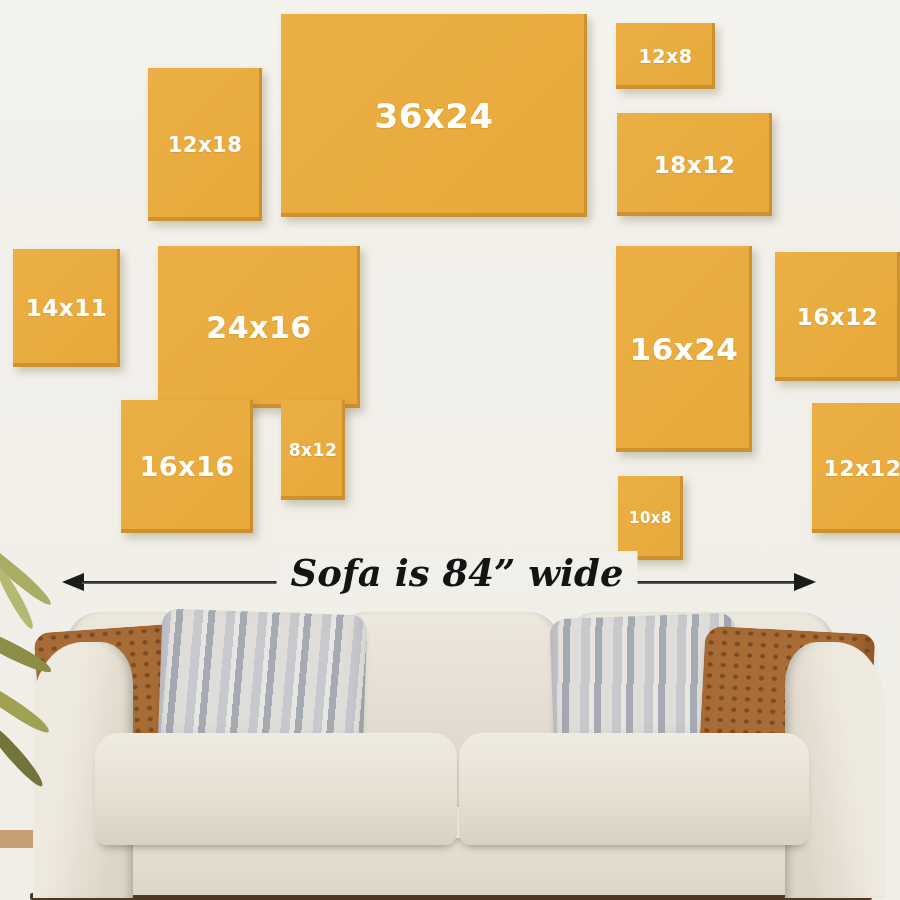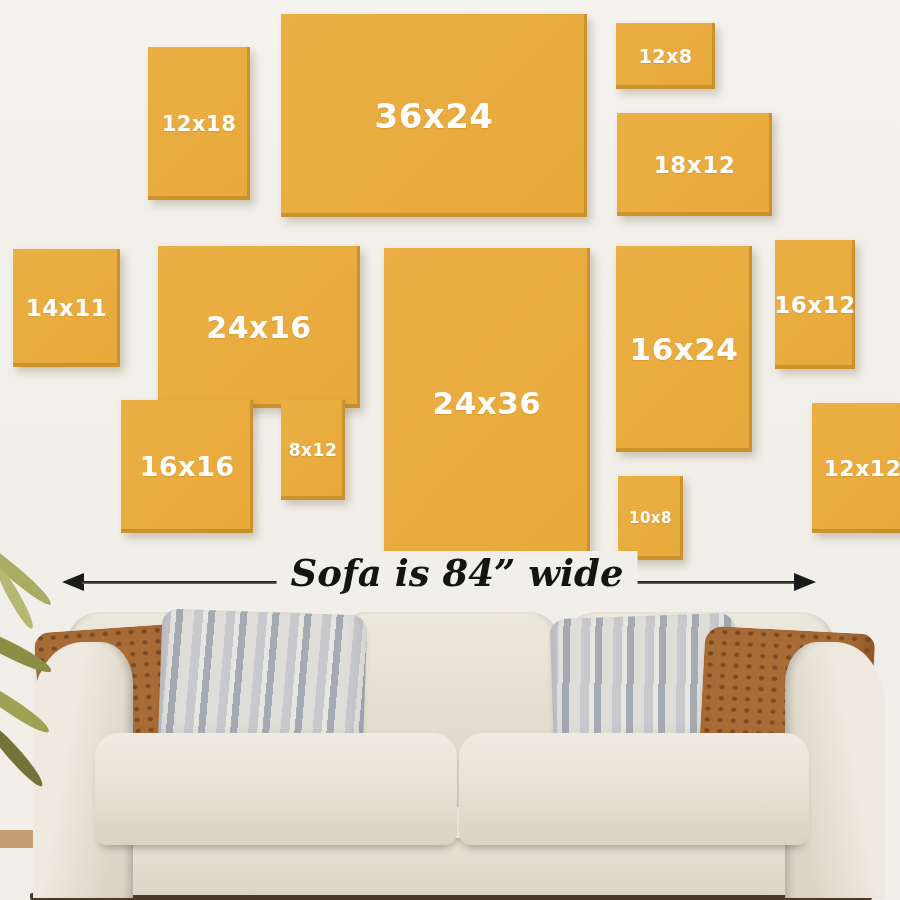--- a/index.html
+++ b/index.html
@@ -13,29 +13,29 @@
   .frame{
     position:absolute;display:flex;align-items:center;justify-content:center;
     background:linear-gradient(135deg,#EBAF45 0%,#E8A93A 100%);
     box-shadow:inset -3px -4px 0 rgba(158,105,22,.38), 4px 5px 8px rgba(110,95,60,.30);
   }
   .frame-label{
     color:#FFFFFF;font-weight:700;letter-spacing:.5px;
     font-family:"DejaVu Sans","Liberation Sans",sans-serif;
     text-shadow:0 1px 1px rgba(180,125,30,.35);
   }
-  .f0 {left:148px;top:47px;width:102px;height:153px;font-size:21px;}
+  .f0 {left:148px;top:68px;width:114px;height:153px;font-size:21px;}
   .f1 {left:281px;top:14px;width:306px;height:203px;font-size:34px;justify-content:center;}
   .f2 {left:616px;top:23px;width:99px;height:66px;font-size:19px;}
   .f3 {left:617px;top:113px;width:155px;height:103px;font-size:23px;align-items:center;}
   .f4 {left:13px;top:249px;width:107px;height:118px;font-size:23px;}
   .f5 {left:149px;top:246px;width:202px;height:162px;font-size:30px;margin-left:9px;}
   .f6 {left:384px;top:248px;width:206px;height:309px;font-size:31px;}
   .f7 {left:616px;top:246px;width:136px;height:206px;font-size:31px;}
-  .f8 {left:775px;top:240px;width:80px;height:129px;font-size:23px;}
+  .f8 {left:775px;top:252px;width:125px;height:129px;font-size:23px;}
   .f9 {left:121px;top:400px;width:132px;height:133px;font-size:27px;}
   .f10{left:281px;top:400px;width:64px;height:100px;font-size:17px;}
   .f11{left:618px;top:476px;width:65px;height:84px;font-size:15px;}
   .f12{left:812px;top:403px;width:101px;height:130px;font-size:22px;}
 
   
   .dim-line{position:absolute;left:82px;top:581px;width:714px;height:3px;
     background:linear-gradient(#141414,#6b6b6b);z-index:2;}
   .arrow-head{position:absolute;top:573px;width:0;height:0;z-index:2;
     border-top:9px solid transparent;border-bottom:9px solid transparent;}
@@ -120,23 +120,20 @@
     </div>
   <div class="frame f3">
       <span class="frame-label">18x12</span>
     </div>
   <div class="frame f4">
       <span class="frame-label">14x11</span>
     </div>
   <div class="frame f5">
       <span class="frame-label">24x16</span>
     </div>
-  <div class="frame f6">
-      <span class="frame-label">24x36</span>
-    </div>
   <div class="frame f7">
       <span class="frame-label">16x24</span>
     </div>
   <div class="frame f8">
       <span class="frame-label">16x12</span>
     </div>
   <div class="frame f9">
       <span class="frame-label">16x16</span>
     </div>
   <div class="frame f10">

